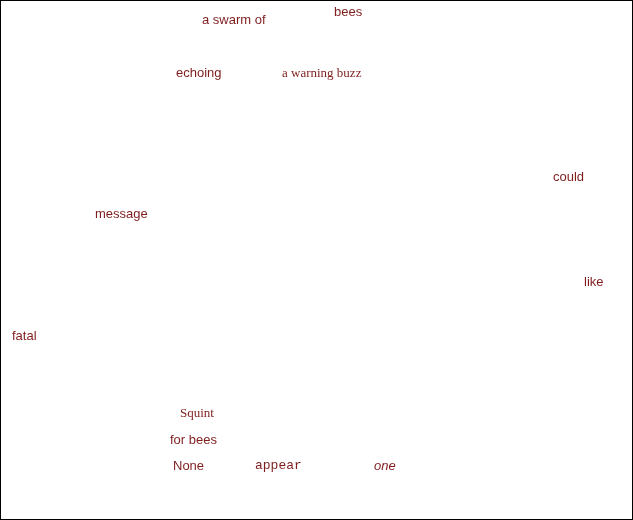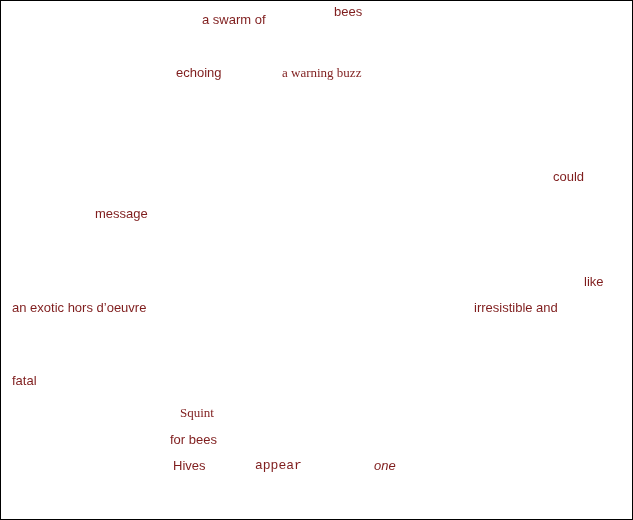--- a/index.html
+++ b/index.html
@@ -30,21 +30,19 @@
 <body>
 
 <div id="page">
   <div class="frag" style="left:201px; top:11px;">a swarm of</div>
   <div class="frag" style="left:333px; top:3px;">bees</div>
   <div class="frag" style="left:175px; top:64px;">echoing</div>
   <div class="frag" style="left:281px; top:64px;font-family:Liberation Serif, serif;">a warning buzz</div>
   <div class="frag" style="left:552px; top:168px;">could</div>
   <div class="frag" style="left:71px; top:205px;margin-left:23px;">message</div>
   <div class="frag" style="left:583px; top:273px;">like</div>
-  <div class="frag" style="left:11px; top:299px;">an exotic hors d’oeuvre</div>
-  <div class="frag" style="left:473px; top:299px;">irresistible and</div>
-  <div class="frag" style="left:11px; top:327px;margin-top:45px;">fatal</div>
+  <div class="frag" style="left:11px; top:327px;">fatal</div>
   <div class="frag" style="left:179px; top:404px;font-family:Liberation Serif, serif;">Squint</div>
   <div class="frag" style="left:169px; top:431px;">for bees</div>
-  <div class="frag" style="left:172px; top:457px;">Hives</div>
+  <div class="frag" style="left:172px; top:457px;">None</div>
   <div class="frag" style="left:254px; top:457px;font-family:Liberation Mono, monospace;">appear</div>
   <div class="frag" style="left:373px; top:457px;font-style:italic;">one</div>
 </div>
 
 </body></html>

